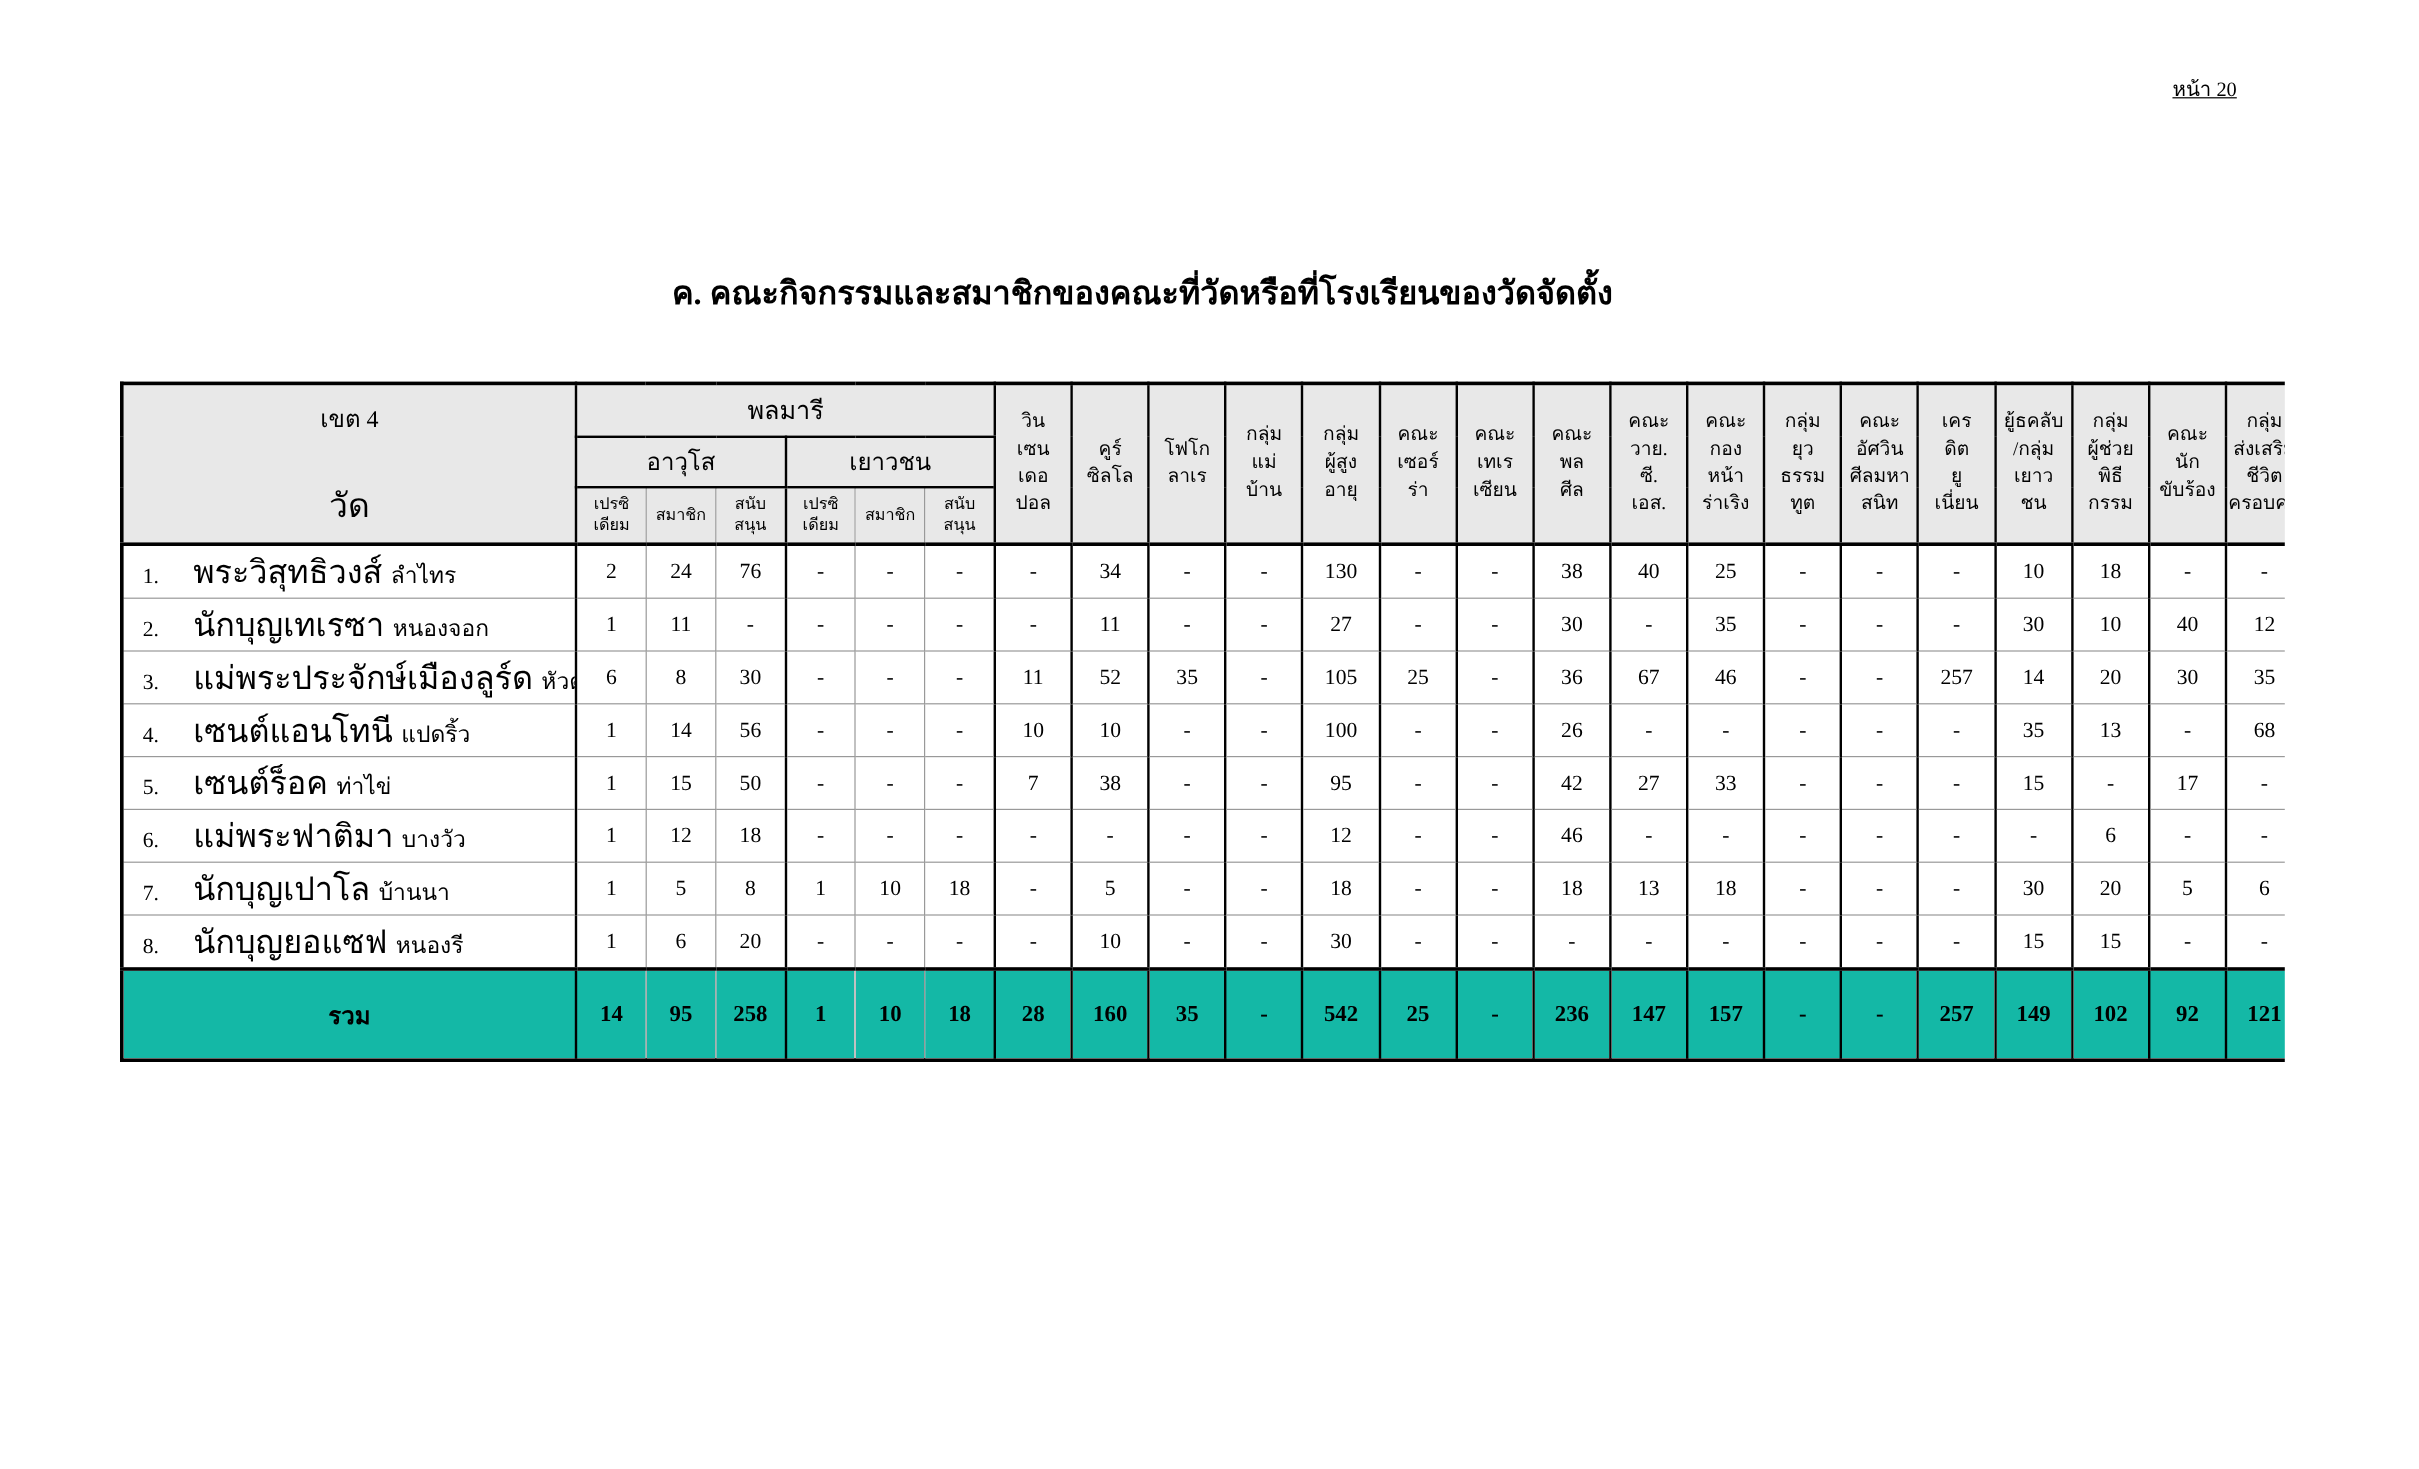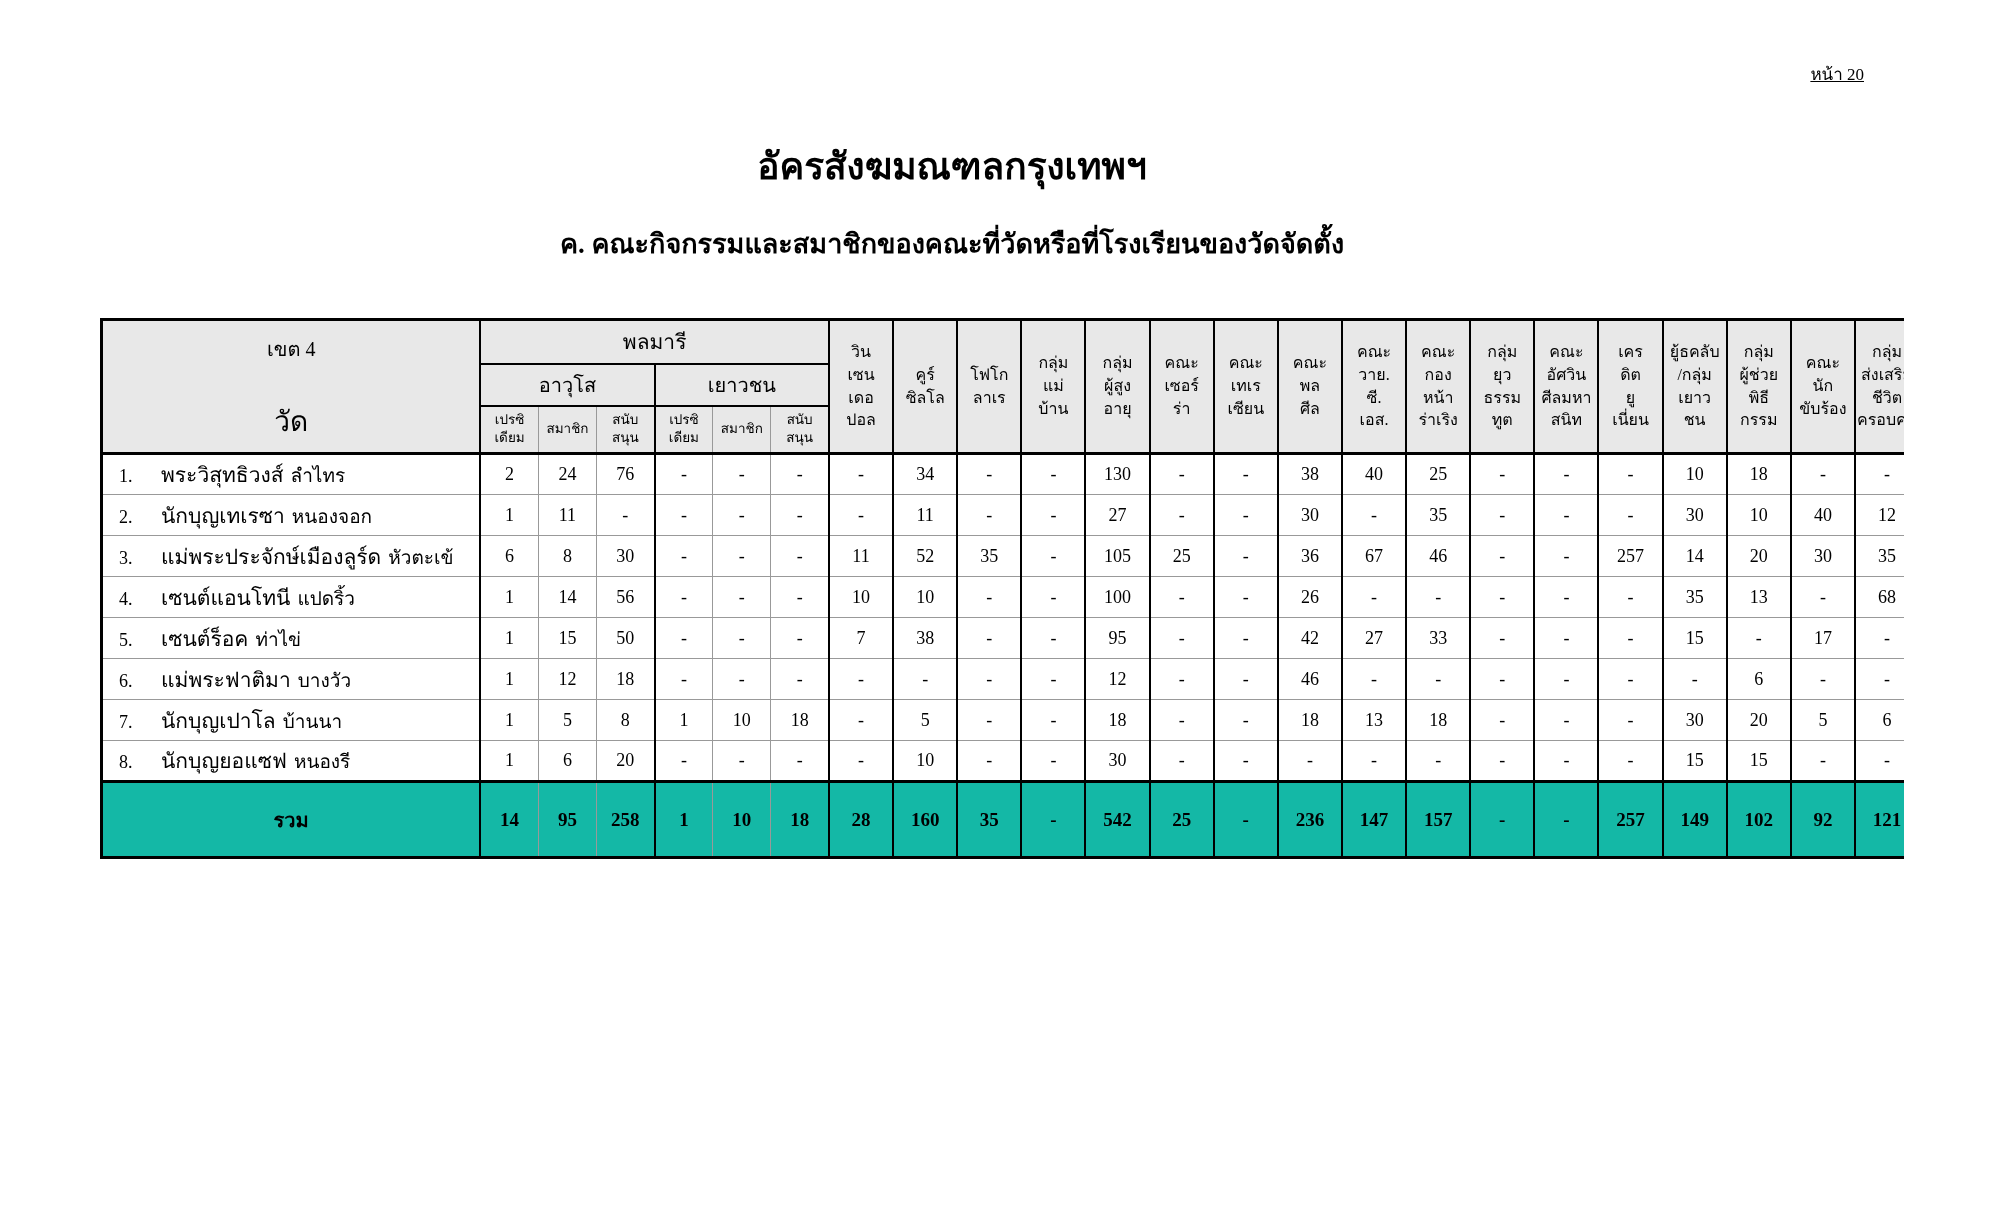--- a/index.html
+++ b/index.html
@@ -33,41 +33,40 @@
   th.subcol { height: 48px; font-size: 13.5px; line-height: 1.35; white-space: pre-line; }
   th.subcol.s3 { border-left: 2px solid #000; }
   th.colhead { border-left: 2px solid #000; font-size: 16px; line-height: 1.42;
     white-space: pre-line; padding: 3px 1px; }
 
   tbody td { height: 41px; font-size: 18px; background: #fff; }
   tbody tr:first-child td { border-top: 3px solid #000; }
   td.temple { text-align: left; border-right: 2px solid #000; padding-left: 16px;
     white-space: nowrap; }
   td.temple .num { display: inline-block; width: 42px; font-size: 18px; }
-  td.temple .tname { font-size: 21px; }
+  td.temple .tname { font-size: 27px; }
   td.temple .place { font-size: 19px; margin-left: 7px; }
   td.val { border-left: 2px solid #000; }
   td.val.thin { border-left: 1px solid #999; }
 
   tr.total td { height: 76px; background: #14b8a6; font-weight: bold;
     border-top: 3px solid #000; font-size: 19px; }
   tr.total td.label { font-size: 20px; text-align: center; padding-left: 0; }
 
   .note { position: absolute; left: 95px; top: 906px; font-size: 20px; }
   .note .note-label { font-weight: bold; text-decoration: underline; }
   .note .note-sep { font-weight: bold; margin: 0 10px 0 4px; }
   .note .note-star { margin-right: 10px; }
 </style>
 </head>
 <body>
 
 <div class="page">
 
   <div class="page-num">หน้า 20</div>
-  <div class="title">อัครสังฆมณฑลกรุงเทพฯ</div>
   <div class="subtitle">ค. คณะกิจกรรมและสมาชิกของคณะที่วัดหรือที่โรงเรียนของวัดจัดตั้ง</div>
 
   <table class="data-table">
     <colgroup>
       <col class="c-name">
       <col class="c-sub">
         <col class="c-sub">
         <col class="c-sub">
       <col class="c-sub">
         <col class="c-sub">

